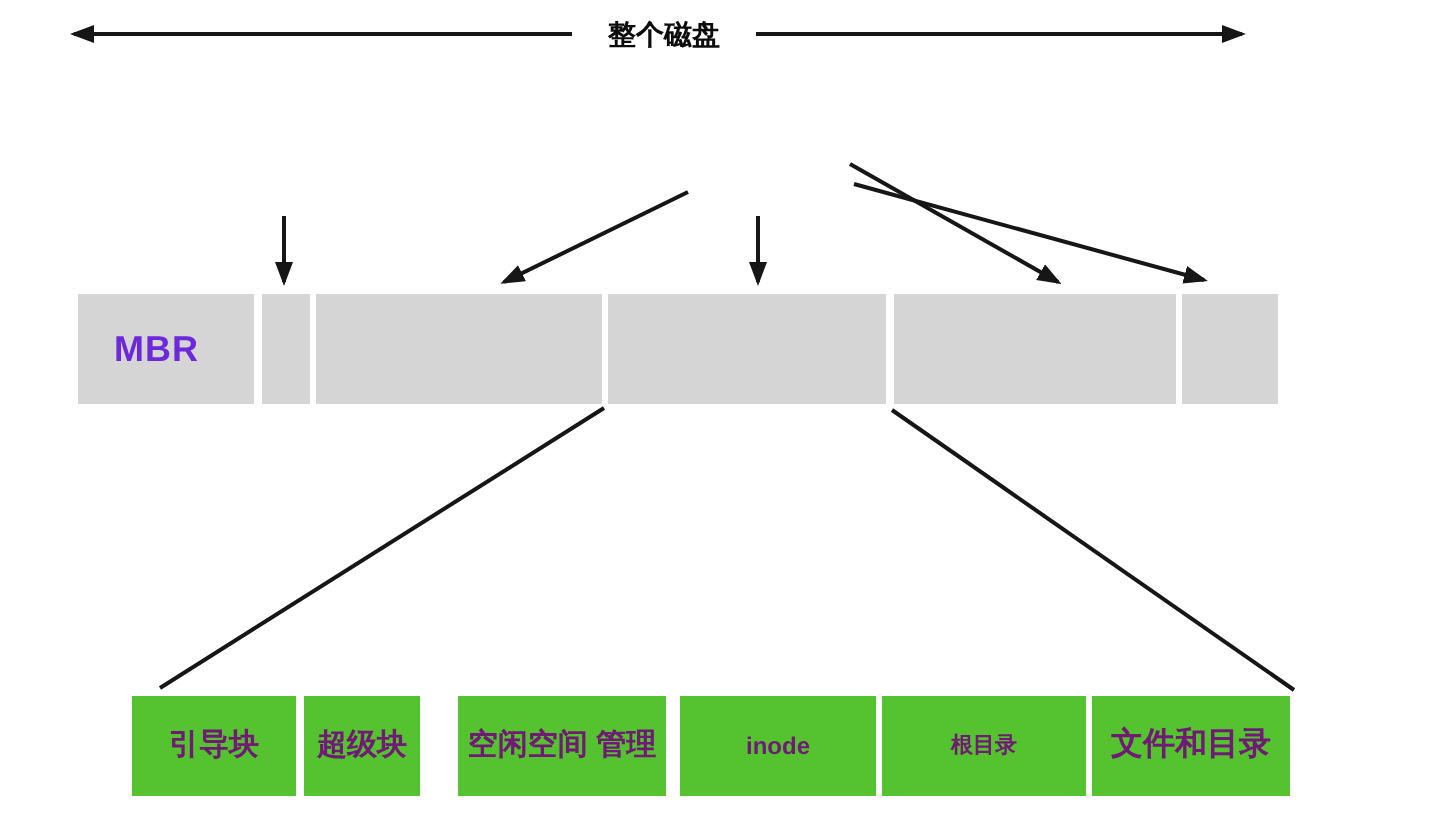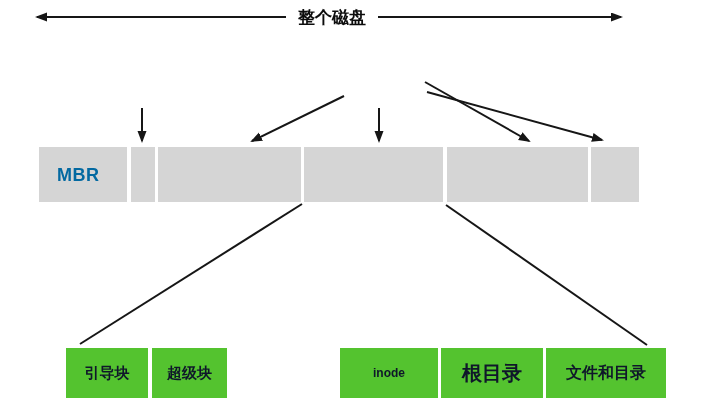--- a/index.html
+++ b/index.html
@@ -21,45 +21,45 @@
     left: 0; top: 0;
     width: 725px; height: 419px;
   }
   .lines-svg line { stroke: var(--line-black); stroke-width: 2; }
   .lines-svg .arrowhead { fill: var(--line-black); }
 
   .diagram-label {
     position: absolute;
     color: #0c0c0c;
     font-weight: bold;
-    font-size: 17px;
+    font-size: 14px;
     line-height: 19px;
     text-align: center;
     white-space: nowrap;
   }
   .bar { position: absolute; }
   .bar .seg { position: absolute; top: 0; bottom: 0; }
 
   .disk-bar .seg { background: var(--bar-gray); }
   .disk-bar .seg-label {
     position: absolute;
     left: 18px; top: 50%;
     transform: translateY(-50%);
-    color: #0369a1;
+    color: #6d28d9;
     font-weight: bold;
     font-size: 18px;
     letter-spacing: 0.5px;
   }
   .fs-bar .seg {
     background: var(--bar-green);
     display: flex;
     align-items: center;
     justify-content: center;
     text-align: center;
-    color: #0f172a;
+    color: #701a75;
     font-weight: bold;
     font-size: 15px;
     line-height: 18px;
   }
   .fs-bar .seg .seg-label { padding: 0 4px; }
 </style>
 </head>
 <body>
 
 <div class="stage">
@@ -105,27 +105,30 @@
     <div class="seg" style="left: 119px; width: 143px;"></div>
     <div class="seg" style="left: 265px; width: 139px;"></div>
     <div class="seg" style="left: 408px; width: 141px;"></div>
     <div class="seg" style="left: 552px; width: 48px;"></div>
   </div>
 
   <div class="bar fs-bar" style="left: 66px; top: 348px; width: 597px; height: 50px;">
     <div class="seg" style="left: 0; width: 82px;">
       <span class="seg-label">引导块</span>
     </div>
-    <div class="seg" style="left: 86px; width: 75px;">
+    <div class="seg" style="left: 86px; width: 58px;">
       <span class="seg-label">超级块</span>
+    </div>
+    <div class="seg" style="left: 163px; width: 104px;">
+      <span class="seg-label">空闲空间 管理</span>
     </div>
     <div class="seg" style="left: 274px; width: 98px; font-size: 12px;">
       <span class="seg-label">inode</span>
     </div>
-    <div class="seg" style="left: 375px; width: 102px; font-size: 20px;">
+    <div class="seg" style="left: 375px; width: 102px; font-size: 11px;">
       <span class="seg-label">根目录</span>
     </div>
-    <div class="seg" style="left: 480px; width: 120px; font-size: 16px;">
+    <div class="seg" style="left: 480px; width: 99px; font-size: 16px;">
       <span class="seg-label">文件和目录</span>
     </div>
   </div>
 
 </div>
 
 </body></html>

